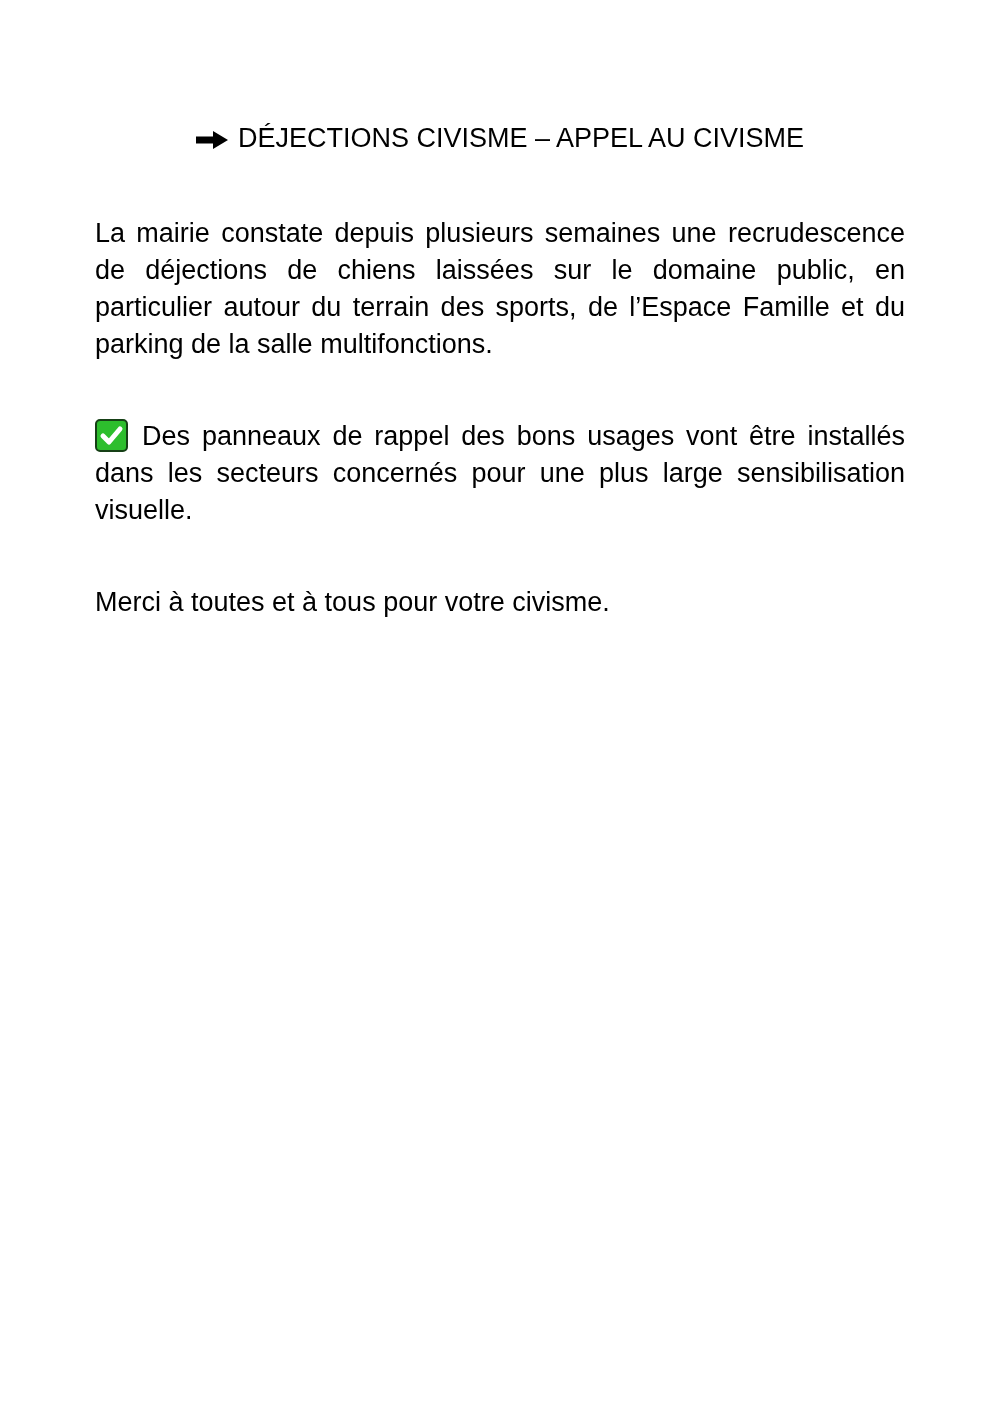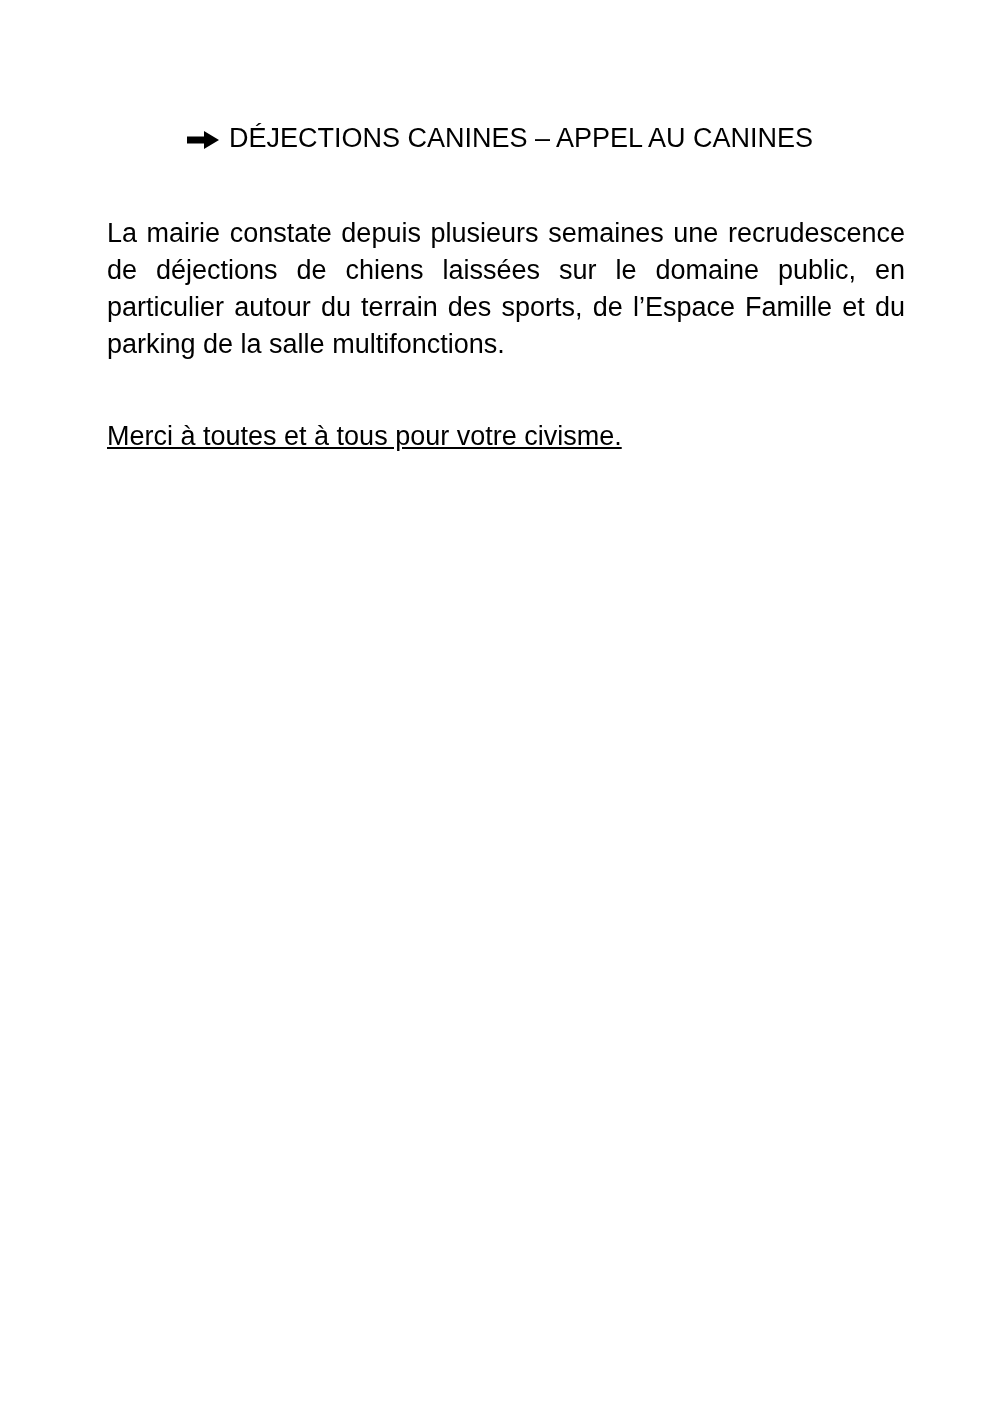--- a/index.html
+++ b/index.html
@@ -31,26 +31,25 @@
   }
   .doc-title .arrow-icon {
     display: inline-block;
     vertical-align: -2px;
     margin-right: 10px;
   }
   p.body-par {
     font-size: 27px;
     line-height: 37px;
     text-align: justify;
-    margin: 0 0 55px 12px;
+    margin: 0 0 55px 0;
     color: #000000;
   }
   p.body-par:last-child {
     margin-bottom: 0;
-    text-decoration: underline;
   }
   .check-icon {
     display: inline-block;
     width: 33px;
     height: 33px;
     border: 2px solid #164016;
     border-radius: 5px;
     vertical-align: -7px;
     margin-right: 14px;
     position: relative;
@@ -62,23 +61,26 @@
   }
 </style>
 </head>
 <body>
 
 <div class="page">
 
   <div class="doc-title">
     <span class="arrow-icon"><svg width="32" height="18" viewBox="0 0 32 18">
           <polygon points="0,5.5 17,5.5 17,0 32,9 17,18 17,12.5 0,12.5" style="fill: rgb(0, 0, 0);"></polygon>
-        </svg></span><span>DÉJECTIONS CANINES – APPEL AU CANINES</span>
+        </svg></span><span>DÉJECTIONS CIVISME – APPEL AU CIVISME</span>
   </div>
 
   <p class="body-par"><span>La mairie constate depuis plusieurs semaines une recrudescence de déjections de chiens laissées sur le domaine public, en particulier autour du terrain des sports, de l’Espace Famille et du parking de la salle multifonctions.</span></p>
 
 
+  <p class="body-par"><span class="check-icon" style="background: rgb(45, 190, 45); border-color: rgb(22, 64, 22);"><svg width="29" height="29" viewBox="0 0 29 29">
+          <polyline points="6,15 12,21 23,8" fill="none" stroke-width="5" stroke-linecap="round" stroke-linejoin="round" style="stroke: rgb(255, 255, 255);"></polyline>
+        </svg></span><span>Des panneaux de rappel des bons usages vont être installés dans les secteurs concernés pour une plus large sensibilisation visuelle.</span></p>
 
 
   <p class="body-par"><span>Merci à toutes et à tous pour votre civisme.</span></p>
 
 </div>
 
 </body></html>

